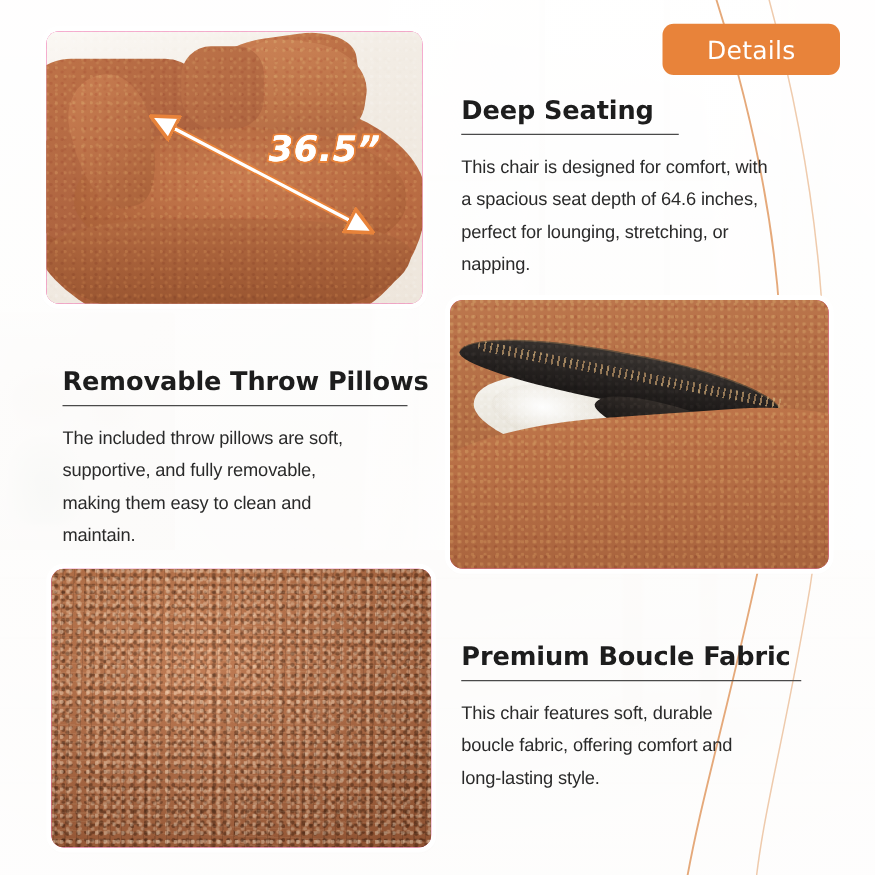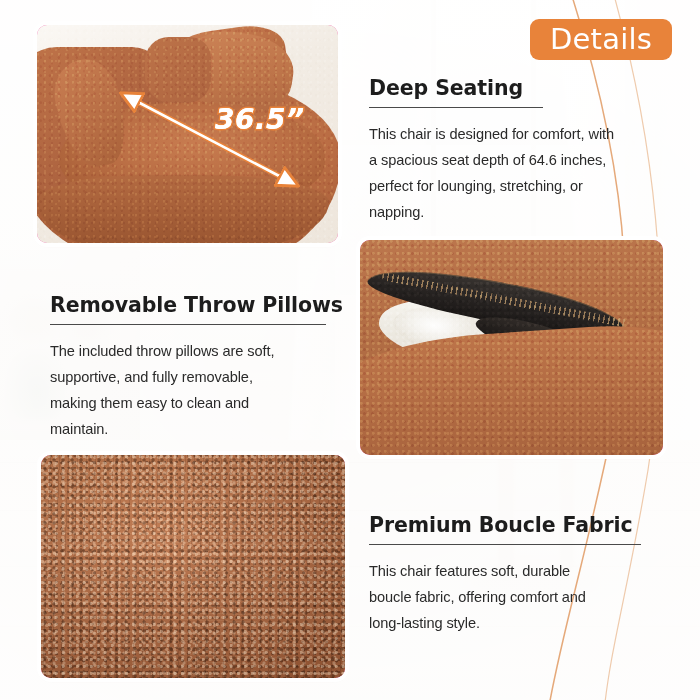--- a/index.html
+++ b/index.html
@@ -72,21 +72,21 @@
   #deco-curves { position:absolute; inset:0; pointer-events:none; }
 
   
   #details-badge {
     position:absolute; left:530px; top:19px; width:142px; height:41px;
     background:#e8833a;
     border-radius:9px;
     display:flex; align-items:center; justify-content:center;
   }
   #details-badge .badge-text {
-    color:#ffffff; font-size:29px; line-height:1;
+    color:#ffffff; font-size:20px; line-height:1;
     letter-spacing:.2px; font-weight:400;
     font-family:"DejaVu Sans", sans-serif;
   }
 
   
   .photo-panel {
     position:absolute;
     background:#ec4899;
     border-radius:10px;
     overflow:hidden;

